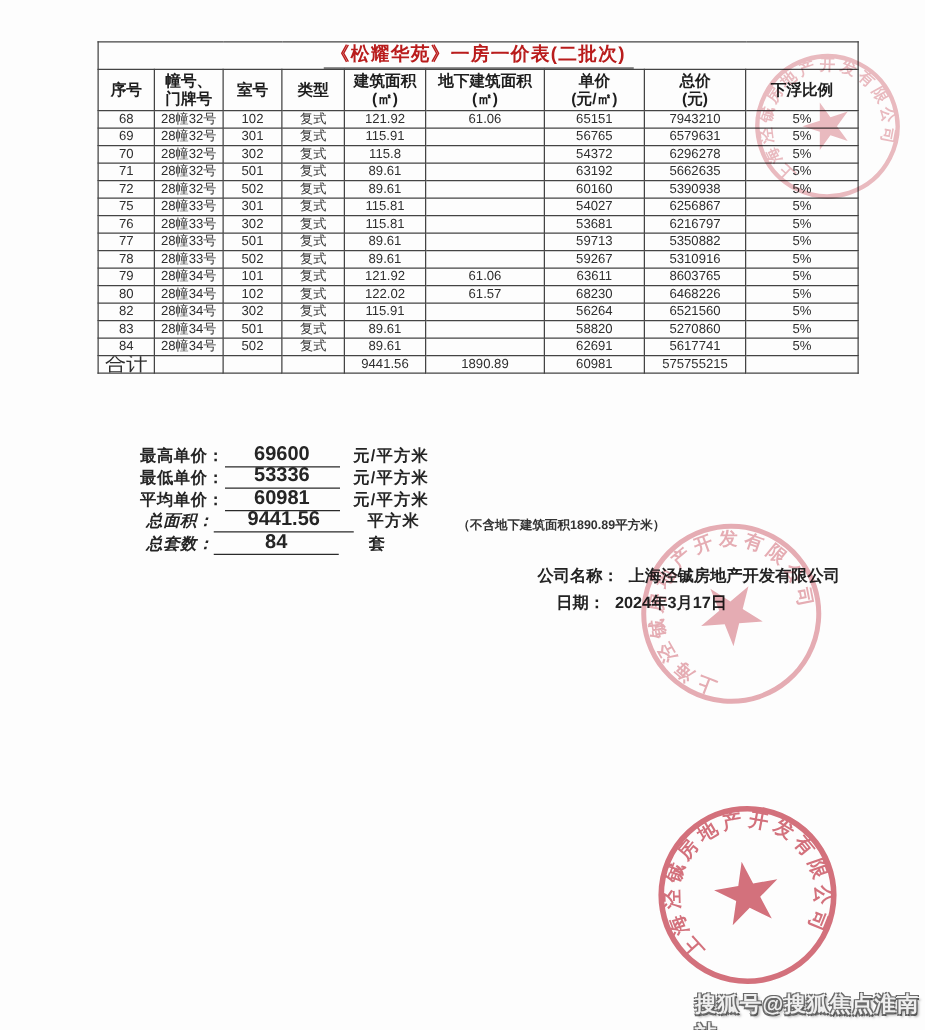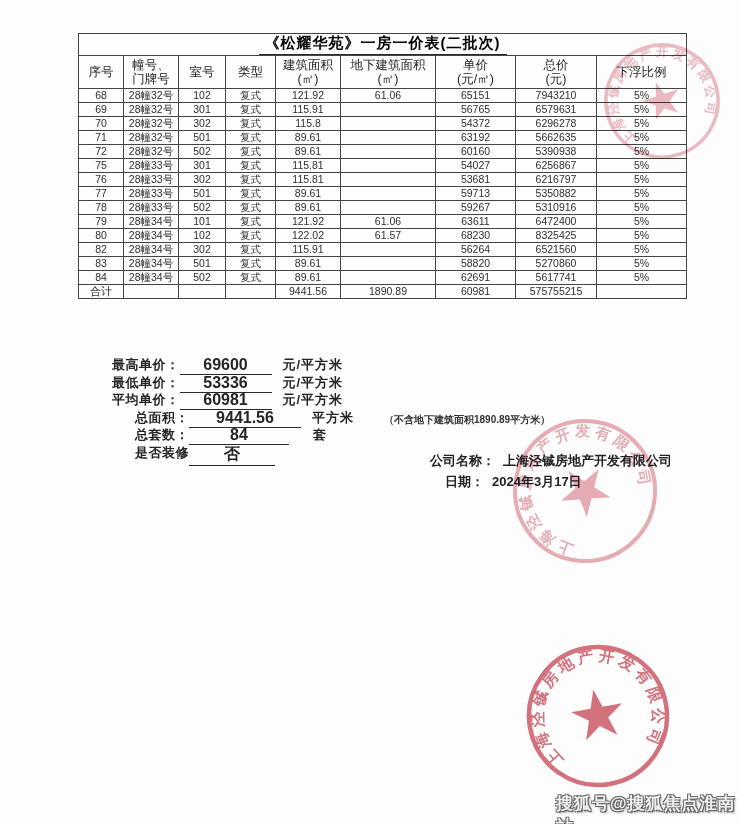--- a/index.html
+++ b/index.html
@@ -15,32 +15,32 @@
     position:absolute;left:78px;top:33px;width:608px;
     border-collapse:collapse;table-layout:fixed;
     border:1.5px solid #333;
   }
   .price-table td,.price-table th{
     border:1px solid #444;padding:0;text-align:center;vertical-align:middle;
     overflow:hidden;white-space:nowrap;
   }
   .title-row td{height:21px;border-bottom:1px solid #444;}
   .table-title{
-    font-size:15px;font-weight:bold;letter-spacing:1px;color:#000000;
+    font-size:15px;font-weight:bold;letter-spacing:1px;color:#b91c1c;
     border-bottom:1.5px solid #2a2a2a;padding:0 6px 1px 6px;display:inline-block;
   }
-  .header-row th{height:32px;font-size:12.5px;font-weight:normal;color:#1e1e1e;}
+  .header-row th{height:32px;font-size:12.5px;font-weight:bold;color:#1e1e1e;}
   .header-row th div{line-height:14px;}
   .data-row td,.total-row td{height:13px;font-size:10.5px;color:#2e2e2e;line-height:13px;}
-  .total-row td:first-child{font-size:11px;}
+  .total-row td:first-child{font-size:17px;}
 
   
   .summary{position:absolute;left:112px;top:356px;font-size:13px;font-weight:bold;color:#252525;}
-  .srow{display:flex;align-items:flex-start;height:17.5px;}
-  .srow .ind{margin-left:23px;}
+  .srow{display:flex;align-items:flex-end;height:17.5px;}
+  .srow .ind{margin-left:5px;font-style:italic;}
   .slabel{letter-spacing:0.5px;}
   .sval{display:inline-block;text-align:center;border-bottom:1.2px solid #2a2a2a;
         font-size:16px;padding-bottom:0px;}
   .w92{width:92px;} .w112{width:112px;} .w100{width:100px;} .w86{width:86px;}
   .sunit{margin-left:11px;letter-spacing:1px;}
   .u4{margin-left:24px;}
   .snote{margin-left:30px;font-size:10px;font-weight:bold;align-self:center;padding-top:5px;color:#333;}
 
   
   .company{position:absolute;left:430px;top:452px;font-size:13px;font-weight:bold;color:#222;}
@@ -222,32 +222,32 @@
           <td>5%</td>
         </tr>
         <tr class="data-row">
           <td>79</td>
           <td>28幢34号</td>
           <td>101</td>
           <td>复式</td>
           <td>121.92</td>
           <td>61.06</td>
           <td>63611</td>
-          <td>6472400</td>
+          <td>8603765</td>
           <td>5%</td>
         </tr>
         <tr class="data-row">
           <td>80</td>
           <td>28幢34号</td>
           <td>102</td>
           <td>复式</td>
           <td>122.02</td>
           <td>61.57</td>
           <td>68230</td>
-          <td>8325425</td>
+          <td>6468226</td>
           <td>5%</td>
         </tr>
         <tr class="data-row">
           <td>82</td>
           <td>28幢34号</td>
           <td>302</td>
           <td>复式</td>
           <td>115.91</td>
           <td></td>
           <td>56264</td>
@@ -309,24 +309,20 @@
     <div class="srow">
       <span class="slabel ind">总面积：</span>
       <span class="sval w112">9441.56</span>
       <span class="sunit">平方米</span>
       <span class="snote">（不含地下建筑面积1890.89平方米）</span>
     </div>
     <div class="srow">
       <span class="slabel ind">总套数：</span>
       <span class="sval w100">84</span>
       <span class="sunit u4">套</span>
-    </div>
-    <div class="srow">
-      <span class="slabel ind">是否装修</span>
-      <span class="sval w86">否</span>
     </div>
   </div>
 
   <div class="company">
     <div class="line1">
       <span>公司名称：</span><span class="gap"></span><span>上海泾铖房地产开发有限公司</span>
     </div>
     <div class="line2">
       <span>日期：</span><span class="gap"></span><span>2024年3月17日</span>
     </div>

